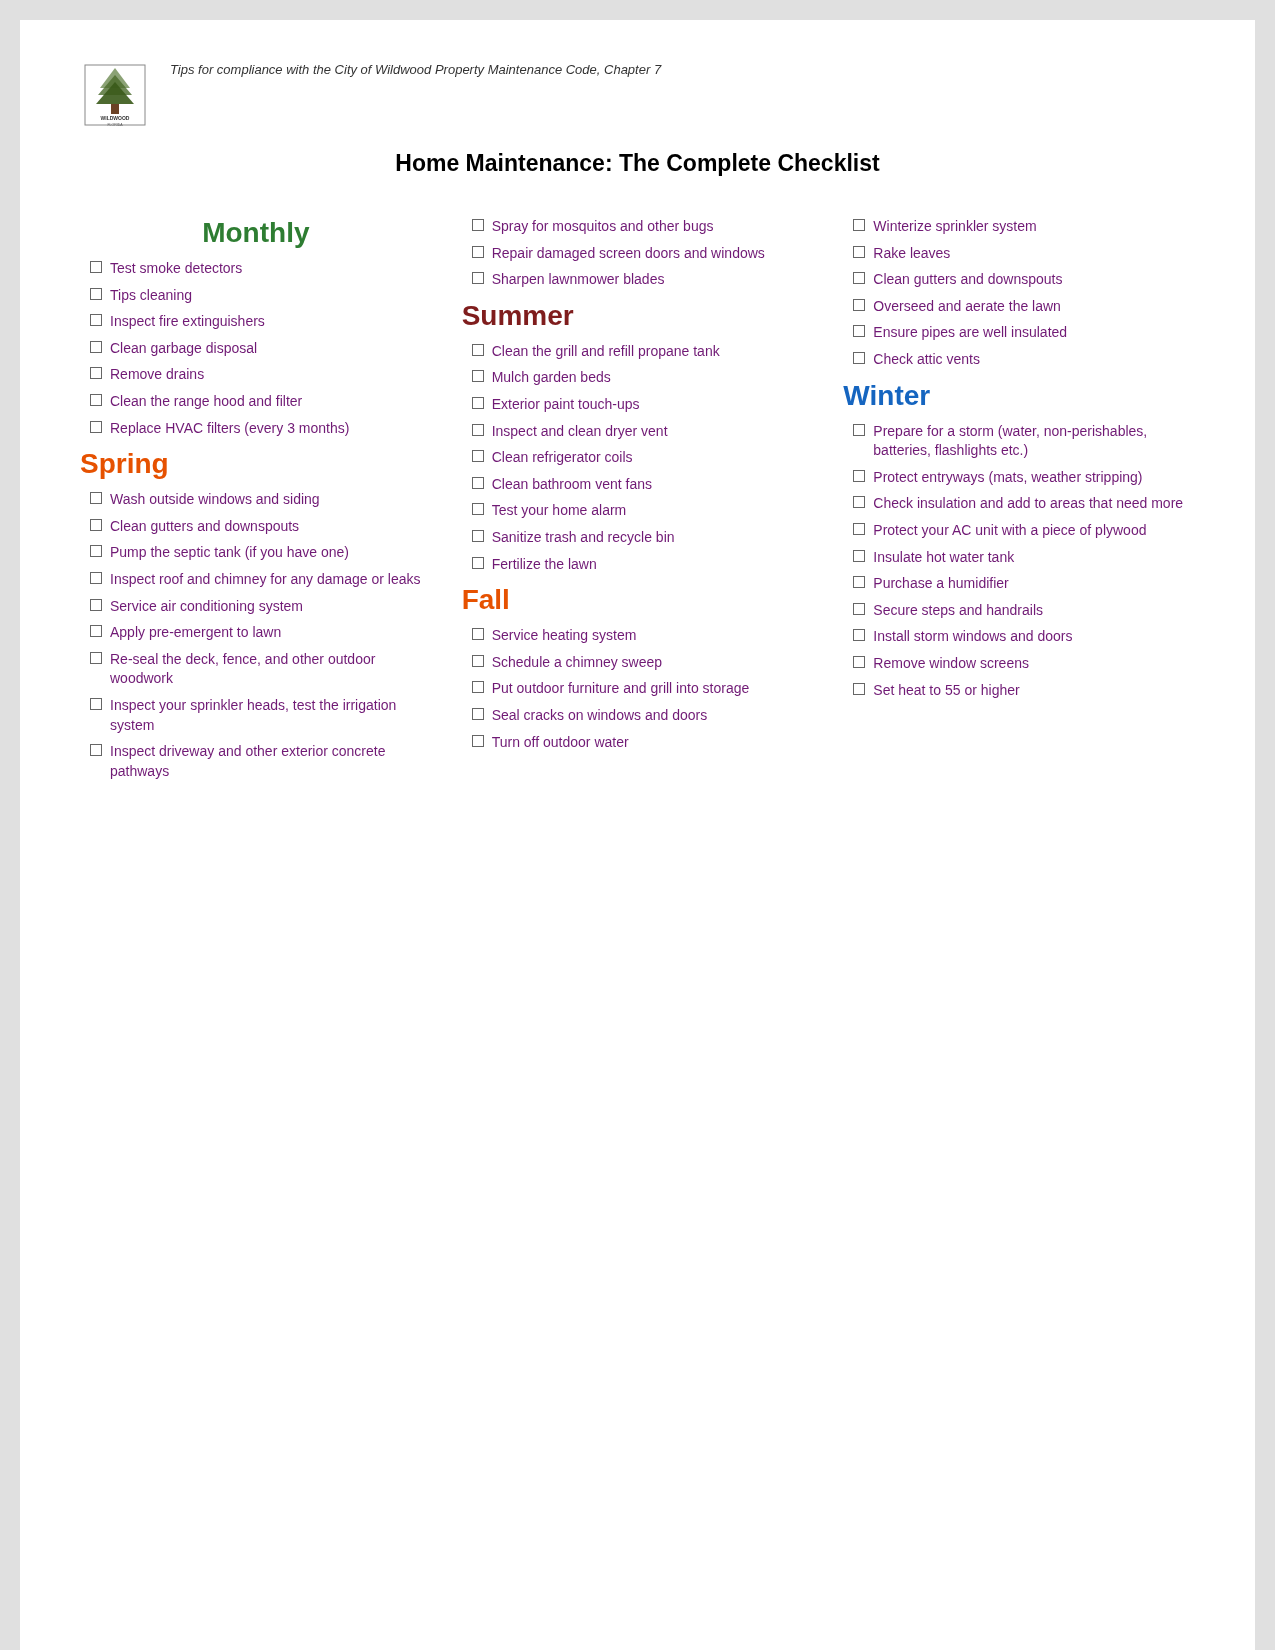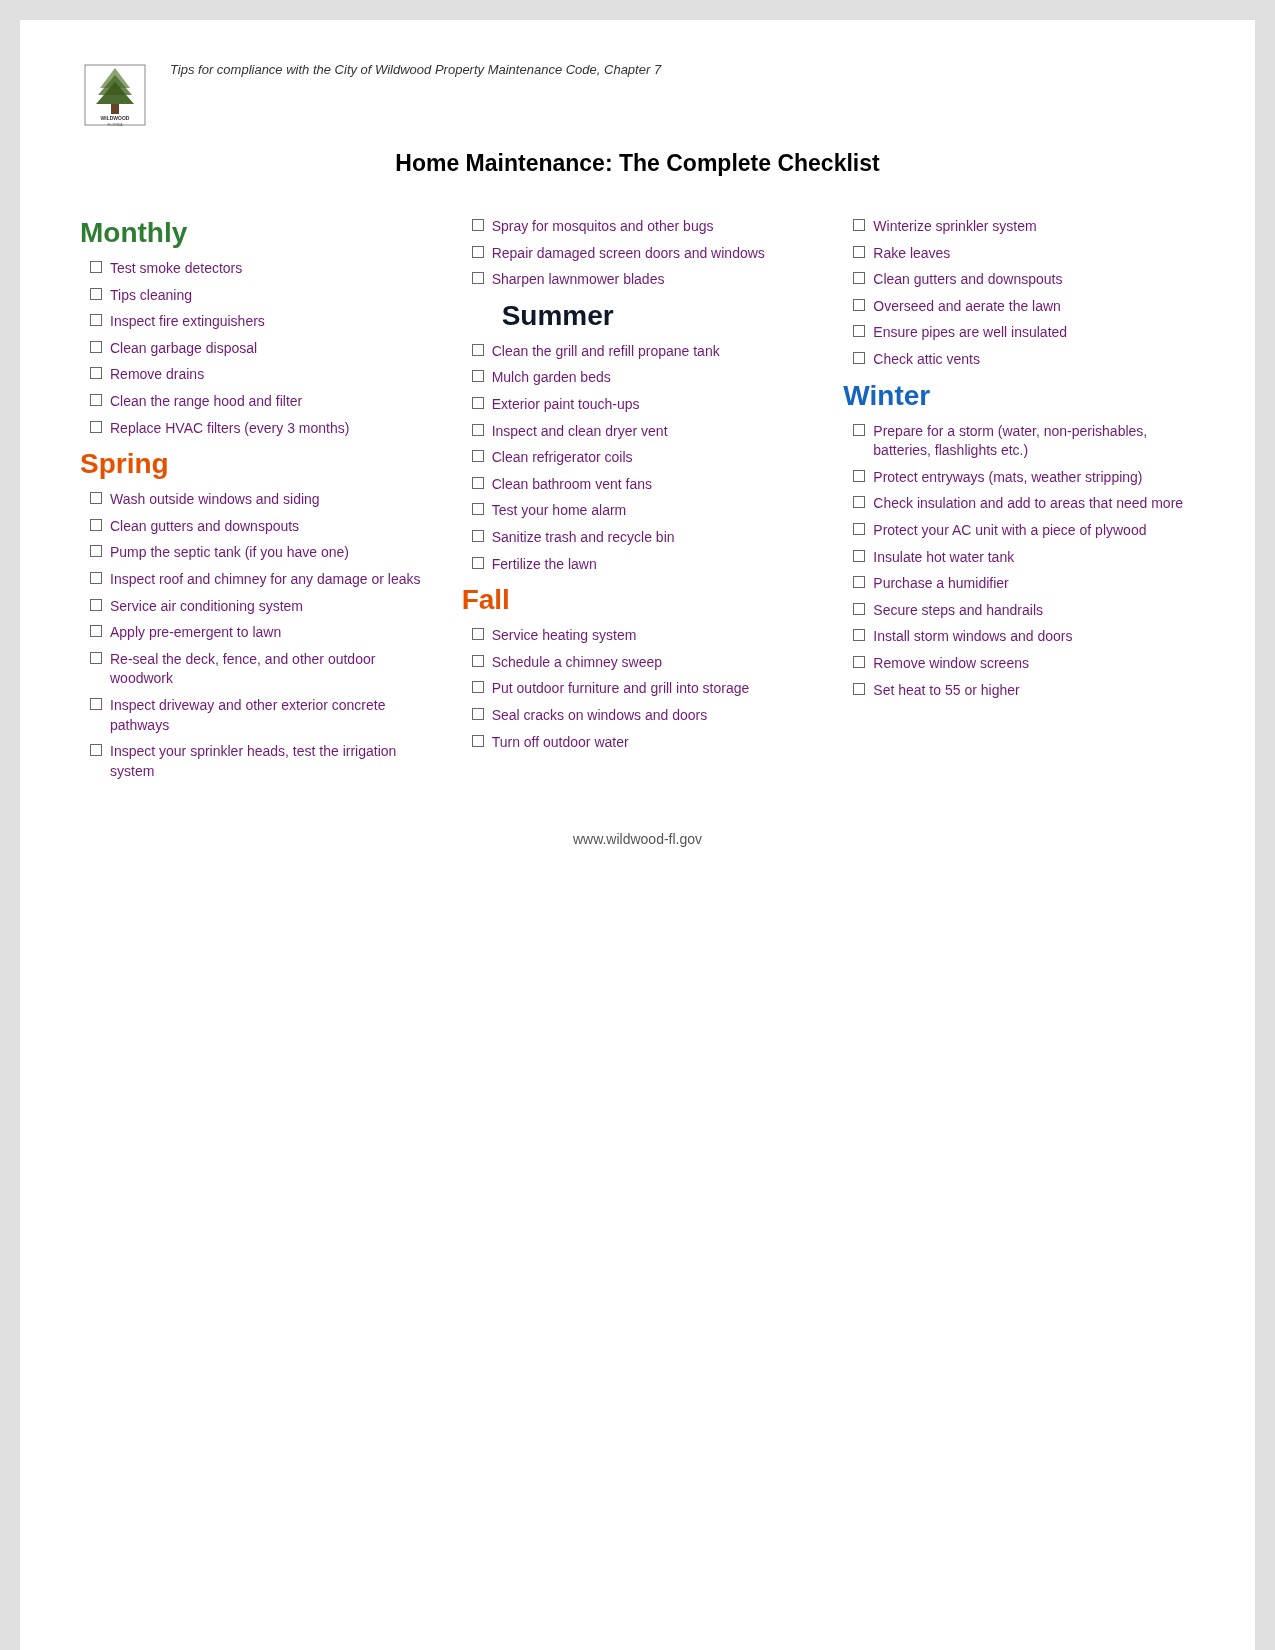--- a/index.html
+++ b/index.html
@@ -60,23 +60,23 @@
       gap: 0 30px;
     }
 
     .section-title {
       font-size: 28px;
       font-weight: bold;
       margin-bottom: 10px;
       margin-top: 10px;
     }
 
-    .section-title.monthly { color: #2e7d32; }
+    .section-title.monthly { color: #2e7d32; text-align: center; }
     .section-title.spring { color: #e65100; }
-    .section-title.summer { color: #0f172a; margin-left: 40px; }
+    .section-title.summer { color: #7f1d1d; }
     .section-title.fall { color: #e65100; }
     .section-title.winter { color: #1565c0; }
 
     .checklist {
       list-style: none;
       padding-left: 10px;
       margin-bottom: 10px;
     }
 
     .checklist li {
@@ -199,25 +199,25 @@
         <li>
             <span class="checkbox"></span>
             <span>Apply pre-emergent to lawn</span>
           </li>
         <li>
             <span class="checkbox"></span>
             <span>Re-seal the deck, fence, and other outdoor woodwork</span>
           </li>
         <li>
             <span class="checkbox"></span>
+            <span>Inspect your sprinkler heads, test the irrigation system</span>
+          </li>
+        <li>
+            <span class="checkbox"></span>
             <span>Inspect driveway and other exterior concrete pathways</span>
-          </li>
-        <li>
-            <span class="checkbox"></span>
-            <span>Inspect your sprinkler heads, test the irrigation system</span>
           </li>
       </ul>
 
     </div>
 
     <div class="col2">
 
       <div style="margin-top: 10px; margin-bottom: 10px;">
         <ul class="checklist">
           <li>
@@ -373,17 +373,14 @@
         <li>
             <span class="checkbox"></span>
             <span>Set heat to 55 or higher</span>
           </li>
       </ul>
 
     </div>
 
   </div>
 
-  <div class="footer">
-    <span>www.wildwood-fl.gov</span>
-  </div>
 
 </div>
 
 </body></html>

